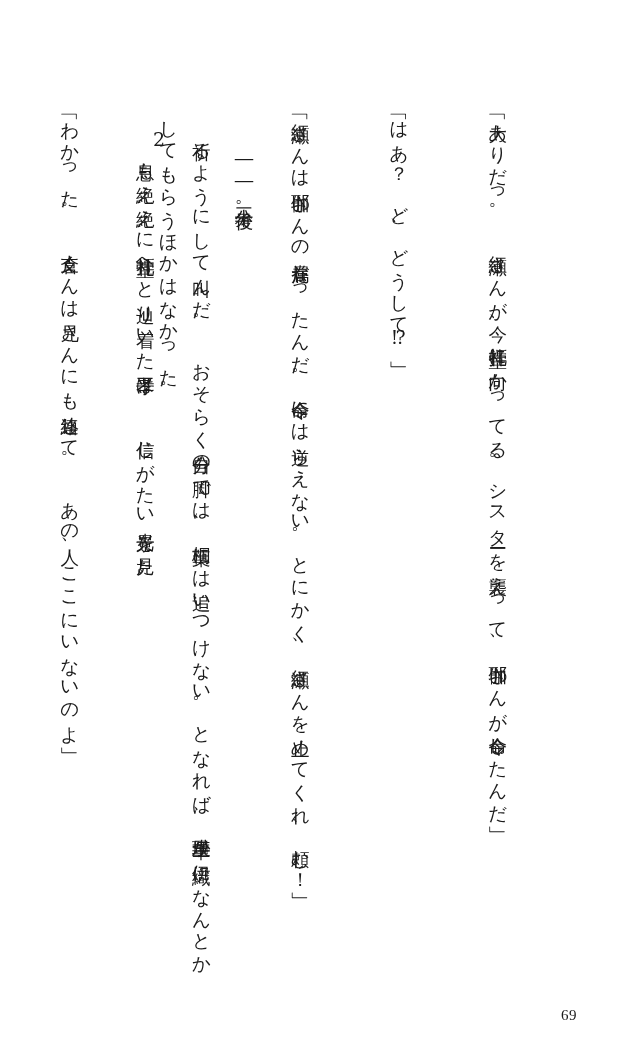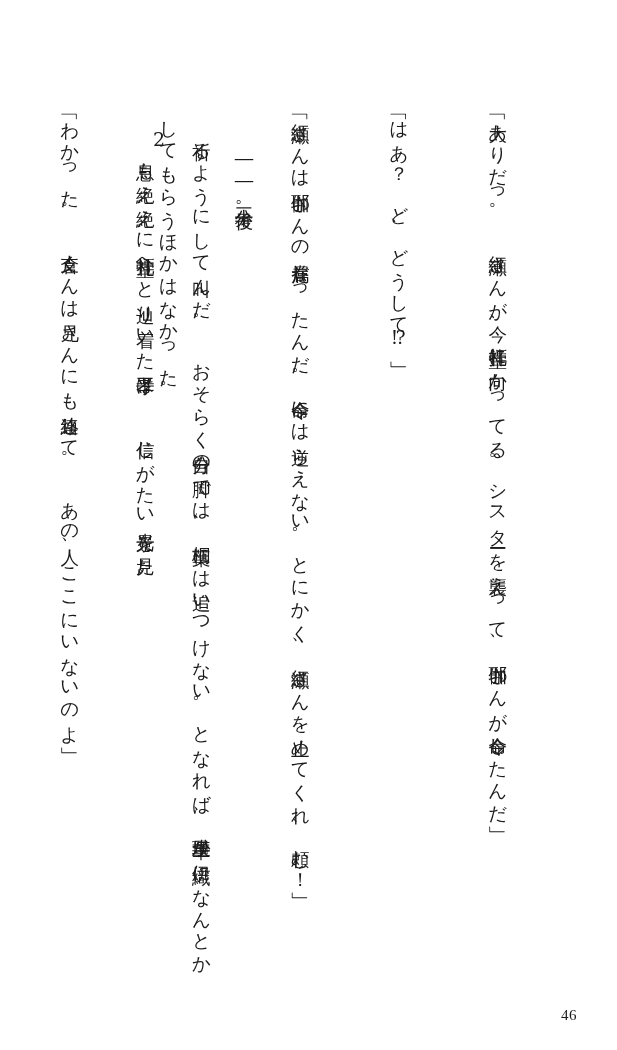--- a/index.html
+++ b/index.html
@@ -93,15 +93,15 @@
     
   </div>
 
   <div class="section-number">2</div>
 
   <div class="closing-block">
     <p>　――三十分後。</p>
     <p>　息も絶え絶えに礼拝堂へと辿り着いた孝平は、　信じがたい光景を見た。</p>
   </div>
 
-  <div class="page-number">46</div>
+  <div class="page-number">69</div>
 
 </div>
 
 </body></html>

